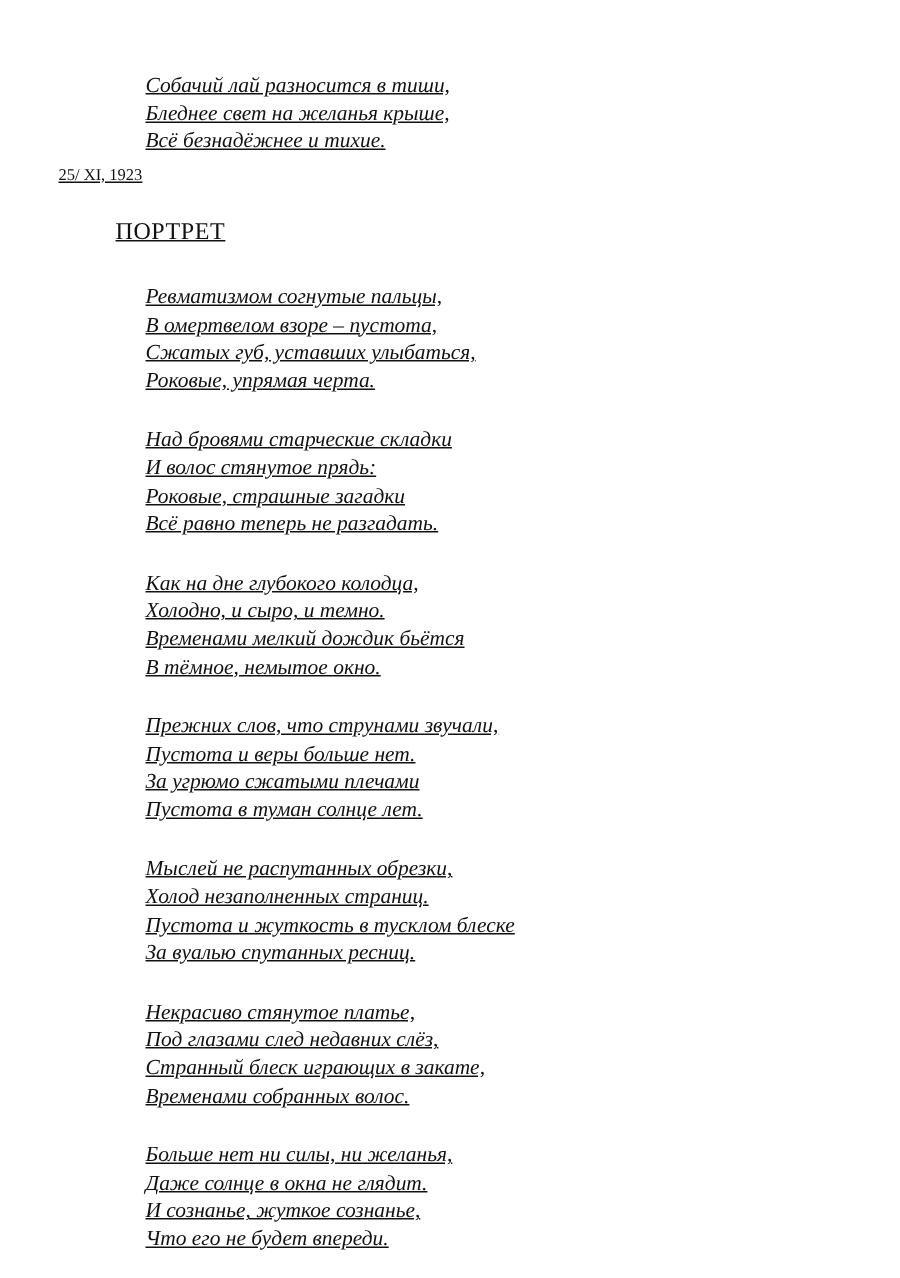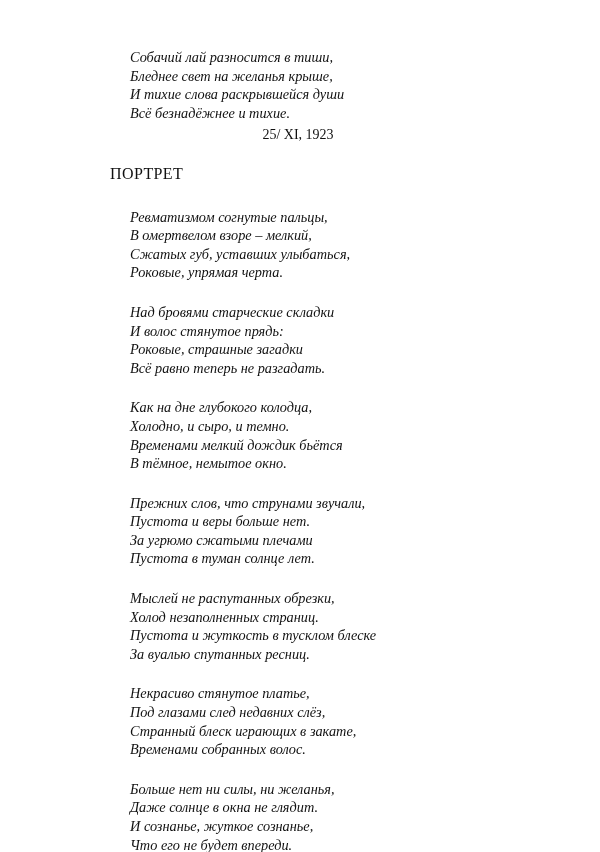--- a/index.html
+++ b/index.html
@@ -12,66 +12,66 @@
     background: #ffffff;
     font-family: "Liberation Serif", serif;
     color: #111111;
     overflow: hidden;
   }
   .page {
     position: relative;
     width: 600px;
     height: 852px;
     box-sizing: border-box;
-    padding: 48px 60px 0 72px;
+    padding: 48px 60px 0 39px;
+    text-decoration: underline;
   }
   .stanza {
     margin: 0 0 21px 0;
     padding-left: 58px;
   }
   .stanza.first {
     margin-bottom: 4px;
   }
   .verse-line {
     font-style: italic;
     font-size: 14.3px;
     line-height: 18.6px;
     white-space: pre;
   }
   .attribution {
-    text-align: center;
-    font-size: 14px;
+    text-align: left;
+    font-size: 11px;
     line-height: 18.6px;
     padding-right: 16px;
     margin: 0 0 20px 0;
   }
   .poem-title {
     font-size: 16px;
     line-height: 18.6px;
     letter-spacing: 0.4px;
     padding-left: 38px;
     margin: 0 0 24px 0;
   }
 </style>
 </head>
 <body>
 
 <div class="page">
   <div id="body-root">
       <div class="stanza first">
         <div class="verse-line">Собачий лай разносится в тиши,</div>
         <div class="verse-line">Бледнее свет на желанья крыше,</div>
-        <div class="verse-line">И тихие слова раскрывшейся души</div>
         <div class="verse-line">Всё безнадёжнее и тихие.</div>
       </div>
       <div class="attribution">25/ XI, 1923</div>
       <div class="poem-title">ПОРТРЕТ</div>
       <div class="stanza">
         <div class="verse-line">Ревматизмом согнутые пальцы,</div>
-        <div class="verse-line">В омертвелом взоре – мелкий,</div>
+        <div class="verse-line">В омертвелом взоре – пустота,</div>
         <div class="verse-line">Сжатых губ, уставших улыбаться,</div>
         <div class="verse-line">Роковые, упрямая черта.</div>
       </div>
       <div class="stanza">
         <div class="verse-line">Над бровями старческие складки</div>
         <div class="verse-line">И волос стянутое прядь:</div>
         <div class="verse-line">Роковые, страшные загадки</div>
         <div class="verse-line">Всё равно теперь не разгадать.</div>
       </div>
       <div class="stanza">

